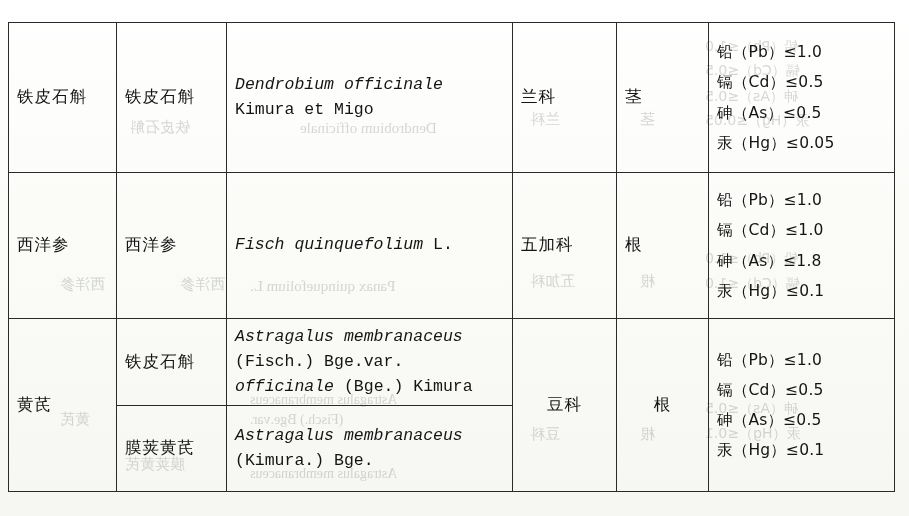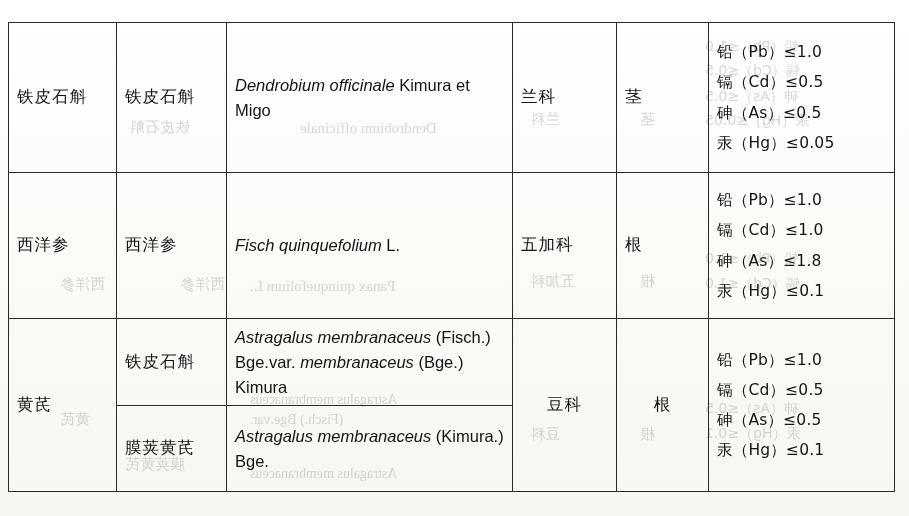--- a/index.html
+++ b/index.html
@@ -53,21 +53,21 @@
   .col-family { width: 104px; text-align: center; }
   .col-part   { width: 92px;  text-align: center; }
   .col-limits { width: 186px; text-align: left; }
 
   .cn {
     font-family: "DejaVu Sans", sans-serif;
     font-size: 17px;
     letter-spacing: 1px;
   }
   .latin {
-    font-family: Liberation Sans, sans-serif;
+    font-family: Liberation Mono, monospace;
     font-size: 16.5px;
     line-height: 1.62;
   }
   .latin i { font-style: italic; }
   .limits-cell {
     padding: 4px 10px;
   }
   .limit-line {
     font-family: "DejaVu Sans", sans-serif;
     font-size: 15.5px;
@@ -183,21 +183,21 @@
             <div class="limit-line">镉（Cd）≤1.0</div>
             <div class="limit-line">砷（As）≤1.8</div>
             <div class="limit-line">汞（Hg）≤0.1</div>
           </td>
         </tr>
 
         <tr style="height:84px;">
           <td class="cn" rowspan="2">黄芪</td>
           <td class="cn">铁皮石斛</td>
           <td class="latin">
-            <i>Astragalus membranaceus</i><span> (Fisch.) Bge.var. </span><i>membranaceus</i><span> (Bge.) Kimura</span>
+            <i>Astragalus membranaceus</i><span> (Fisch.) Bge.var. </span><i>officinale</i><span> (Bge.) Kimura</span>
           </td>
           <td class="cn merged-mid" rowspan="2">豆科</td>
           <td class="cn merged-mid" rowspan="2">根</td>
           <td class="limits-cell" rowspan="2">
             <div class="limit-line">铅（Pb）≤1.0</div>
             <div class="limit-line">镉（Cd）≤0.5</div>
             <div class="limit-line">砷（As）≤0.5</div>
             <div class="limit-line">汞（Hg）≤0.1</div>
           </td>
         </tr>

